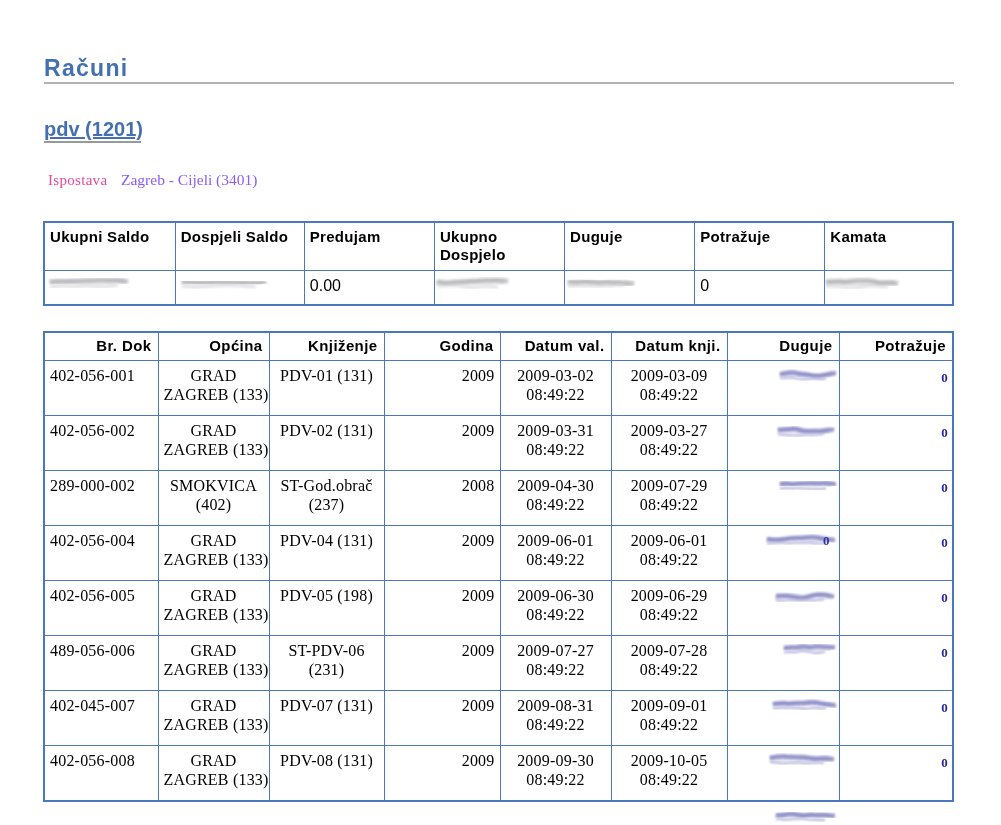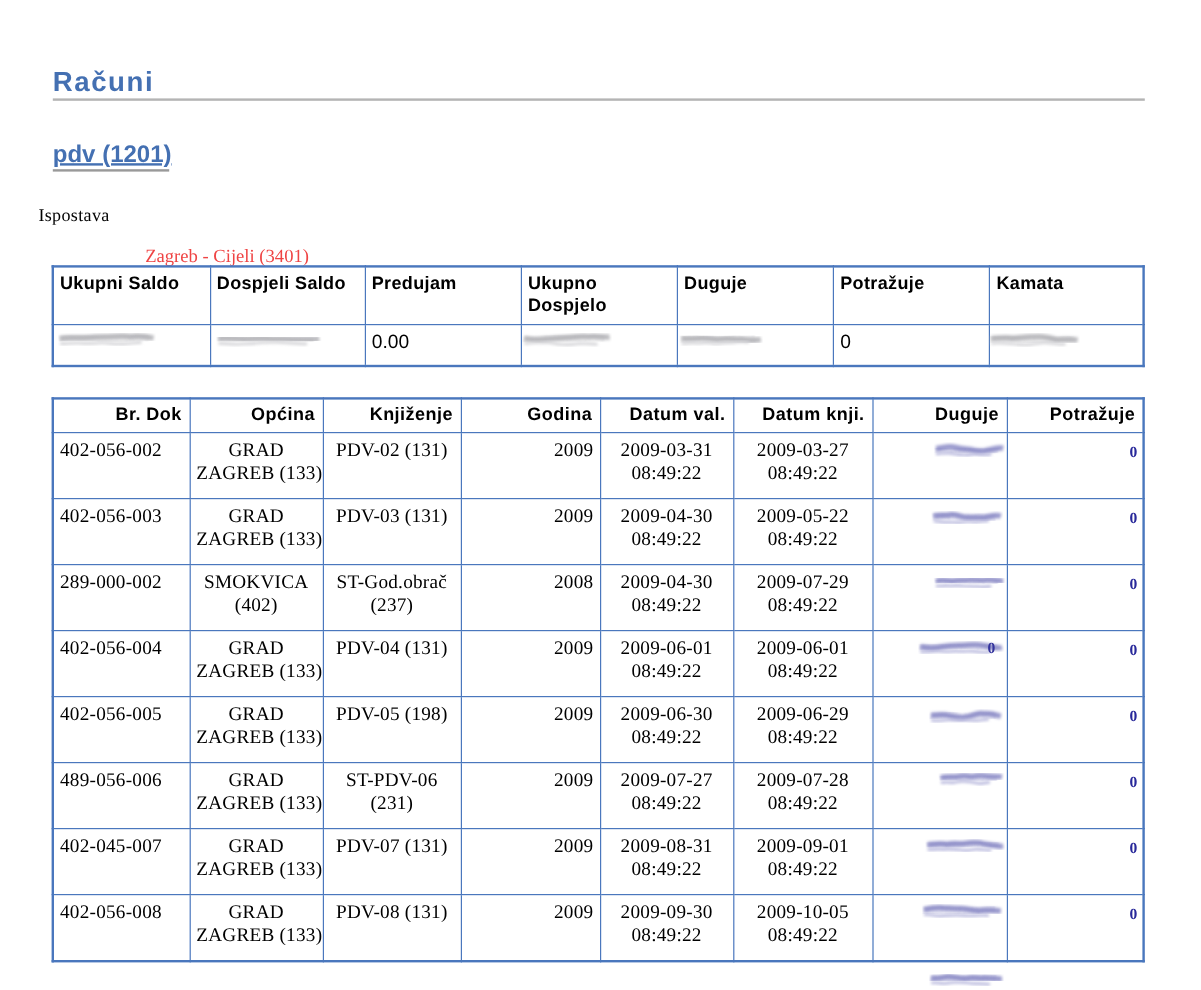--- a/index.html
+++ b/index.html
@@ -1,22 +1,22 @@
 <!DOCTYPE html>
 <html><head>
 <meta charset="utf-8">
 <style>
 html,body{margin:0;padding:0;}
 body{width:1001px;height:825px;overflow:hidden;background:#fff;position:relative;}
 .h1{position:absolute;left:44px;top:55px;font:bold 23px "Liberation Sans",sans-serif;letter-spacing:1.3px;color:#4470b2;}
 .hr1{position:absolute;left:44px;top:82px;width:910px;height:2px;background:#b4b4b4;}
 .h2{position:absolute;left:44px;top:118px;font:bold 20px "Liberation Sans",sans-serif;color:#4470b2;text-decoration:underline;}
 .h2u{position:absolute;left:44px;top:141px;width:97px;height:2px;background:#999;}
-.isp{position:absolute;left:32px;top:172px;font:15px "Liberation Serif",serif;letter-spacing:0.3px;color:#000000;}
-.ispv{position:absolute;left:121px;top:171px;font:15.5px "Liberation Serif",serif;color:#ef4444;margin-top:34px;}
+.isp{position:absolute;left:48px;top:172px;font:15px "Liberation Serif",serif;letter-spacing:0.3px;color:#ec4899;}
+.ispv{position:absolute;left:121px;top:171px;font:15.5px "Liberation Serif",serif;color:#8b5cf6;}
 table{border-collapse:collapse;table-layout:fixed;}
 .t1{position:absolute;left:43px;top:221px;width:911px;border:2px solid #4a77bd;}
 .t1 td{border:1px solid #4a77bd;vertical-align:top;padding:5px 6px 4px 5px;}
 .t1 .hd{font:bold 15px/18px "Liberation Sans",sans-serif;letter-spacing:0.3px;color:#000;height:38px;}
 .t1 .vl{font:16px "Liberation Sans",sans-serif;color:#000;height:23px;padding-top:6px;}
 .t2{position:absolute;left:43px;top:331px;width:911px;border:2px solid #4a77bd;}
 .t2 td{border:1px solid #4a77bd;vertical-align:top;}
 .t2 .hd td{font:bold 15px "Liberation Sans",sans-serif;letter-spacing:0.4px;color:#000;padding:4px 6px 3px;height:20px;text-align:right;}
 .t2 .dr td{font:16px "Liberation Serif",serif;letter-spacing:0.2px;line-height:19px;color:#000;padding:5px 5px 3px;height:46px;white-space:nowrap;}
 .ctr{text-align:center;}
@@ -81,36 +81,36 @@
         <td>Br. Dok</td>
         <td class="ctr">Općina</td>
         <td class="ctr">Knjiženje</td>
         <td class="rgt">Godina</td>
         <td class="ctr">Datum val.</td>
         <td class="ctr">Datum knji.</td>
         <td class="rgt">Duguje</td>
         <td class="rgt">Potražuje</td>
       </tr>
 <tr class="dr">
+        <td>402-056-001</td>
+        <td class="ctr">GRAD<br>ZAGREB (133)</td>
+        <td class="ctr">PDV-01 (131)</td>
+        <td class="rgt">2009</td>
+        <td class="ctr">2009-03-02<br>08:49:22</td>
+        <td class="ctr">2009-03-09<br>08:49:22</td>
+        <td></td>
+        <td class="rgt"><span class="zero">0</span></td>
+      </tr>
+<tr class="dr">
         <td>402-056-002</td>
         <td class="ctr">GRAD<br>ZAGREB (133)</td>
         <td class="ctr">PDV-02 (131)</td>
         <td class="rgt">2009</td>
         <td class="ctr">2009-03-31<br>08:49:22</td>
         <td class="ctr">2009-03-27<br>08:49:22</td>
-        <td></td>
-        <td class="rgt"><span class="zero">0</span></td>
-      </tr>
-<tr class="dr">
-        <td>402-056-003</td>
-        <td class="ctr">GRAD<br>ZAGREB (133)</td>
-        <td class="ctr">PDV-03 (131)</td>
-        <td class="rgt">2009</td>
-        <td class="ctr">2009-04-30<br>08:49:22</td>
-        <td class="ctr">2009-05-22<br>08:49:22</td>
         <td></td>
         <td class="rgt"><span class="zero">0</span></td>
       </tr>
 <tr class="dr">
         <td>289-000-002</td>
         <td class="ctr">SMOKVICA<br>(402)</td>
         <td class="ctr">ST-God.obrač<br>(237)</td>
         <td class="rgt">2008</td>
         <td class="ctr">2009-04-30<br>08:49:22</td>
         <td class="ctr">2009-07-29<br>08:49:22</td>

